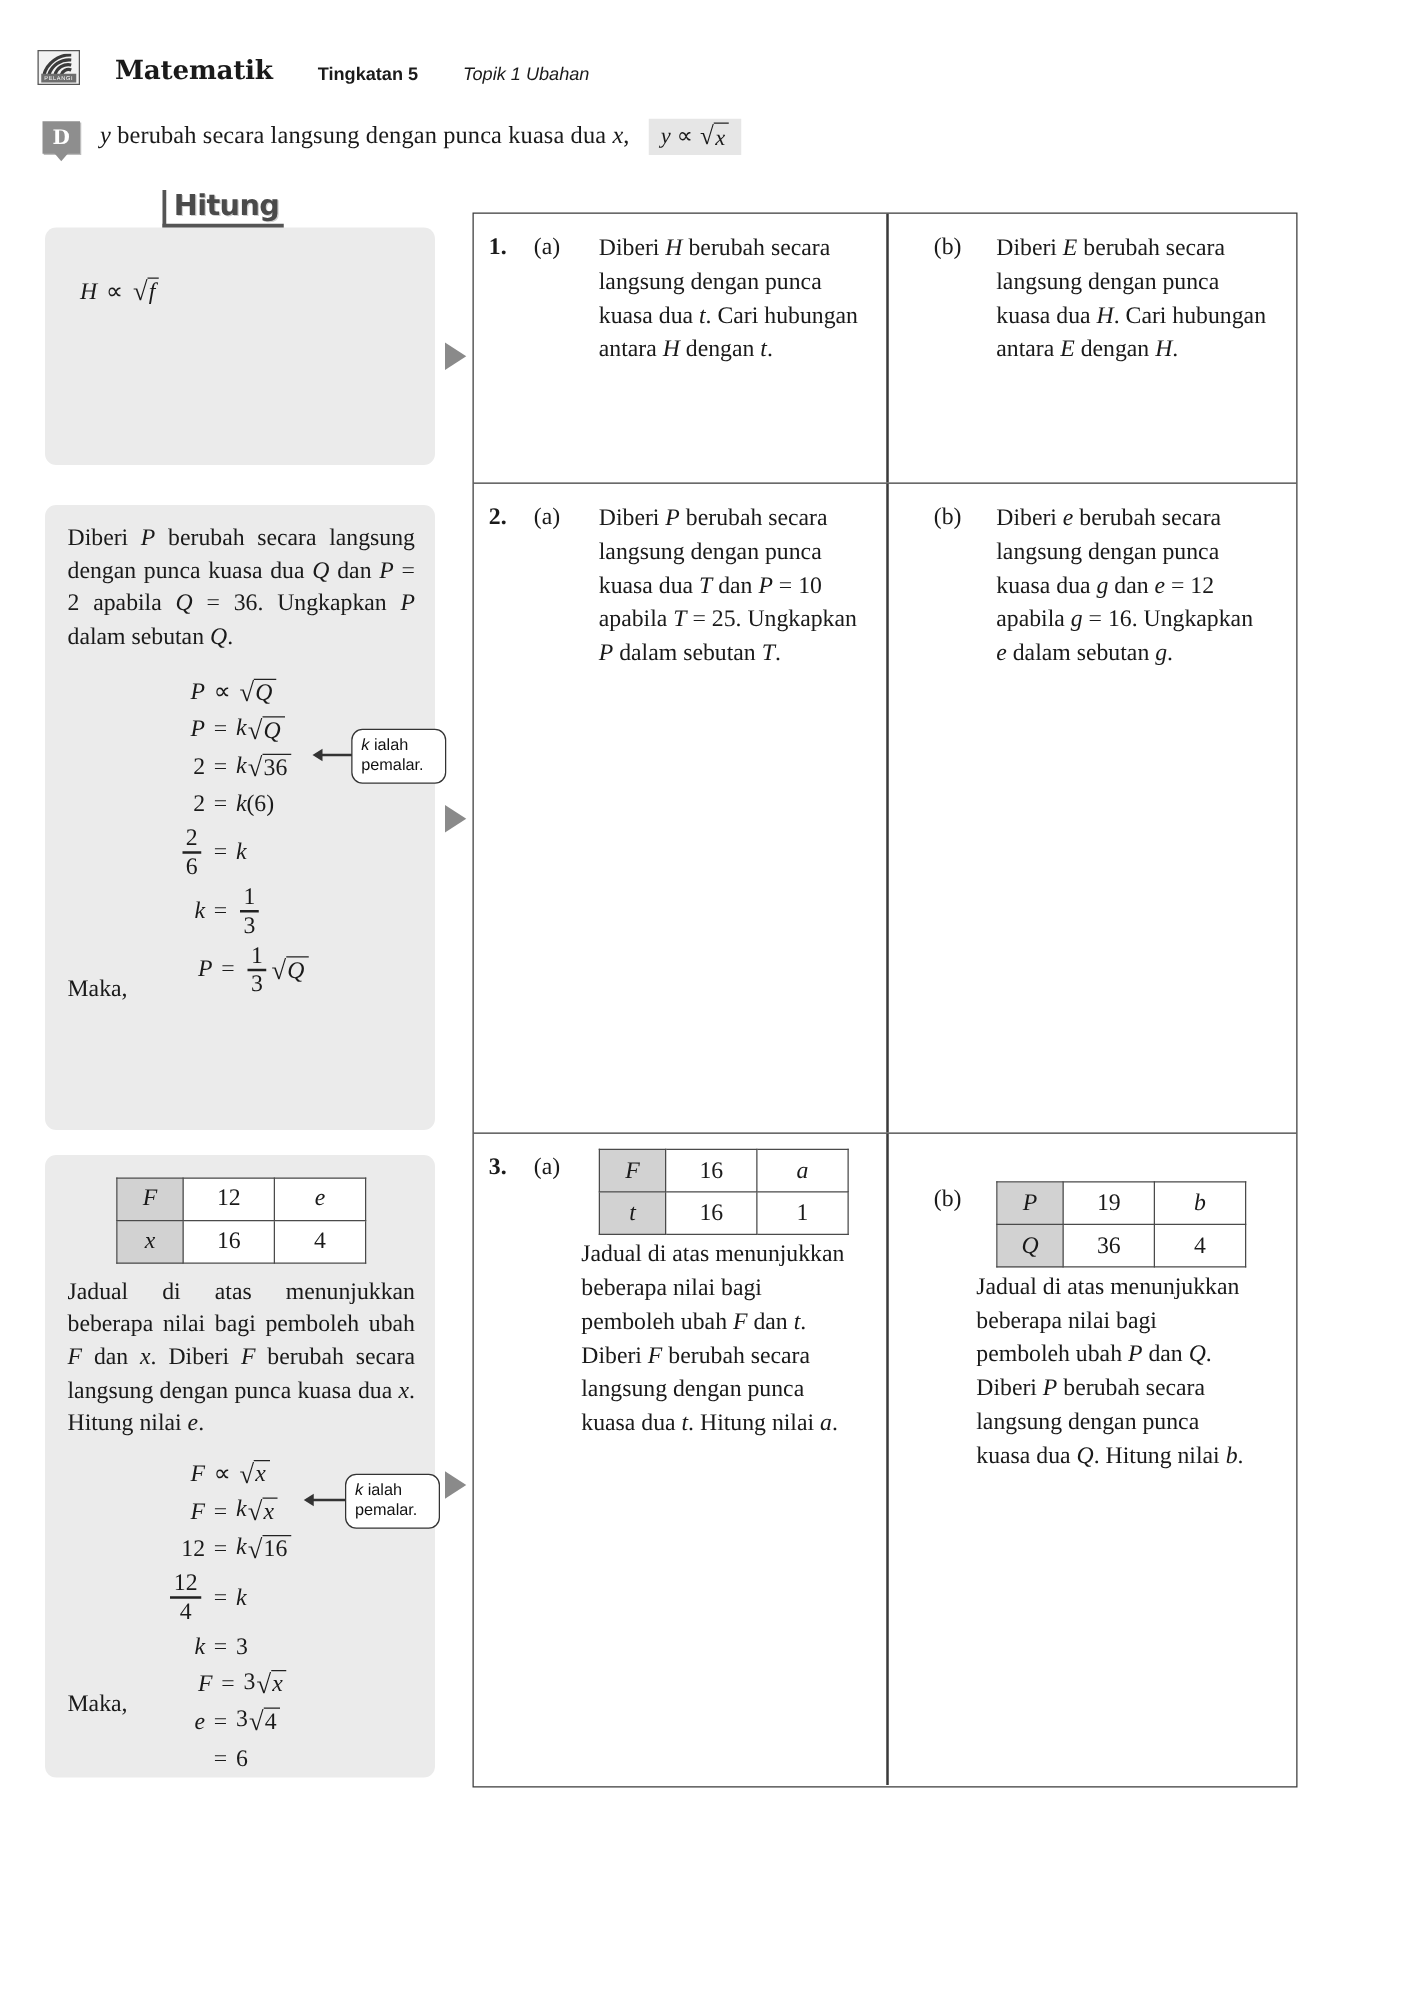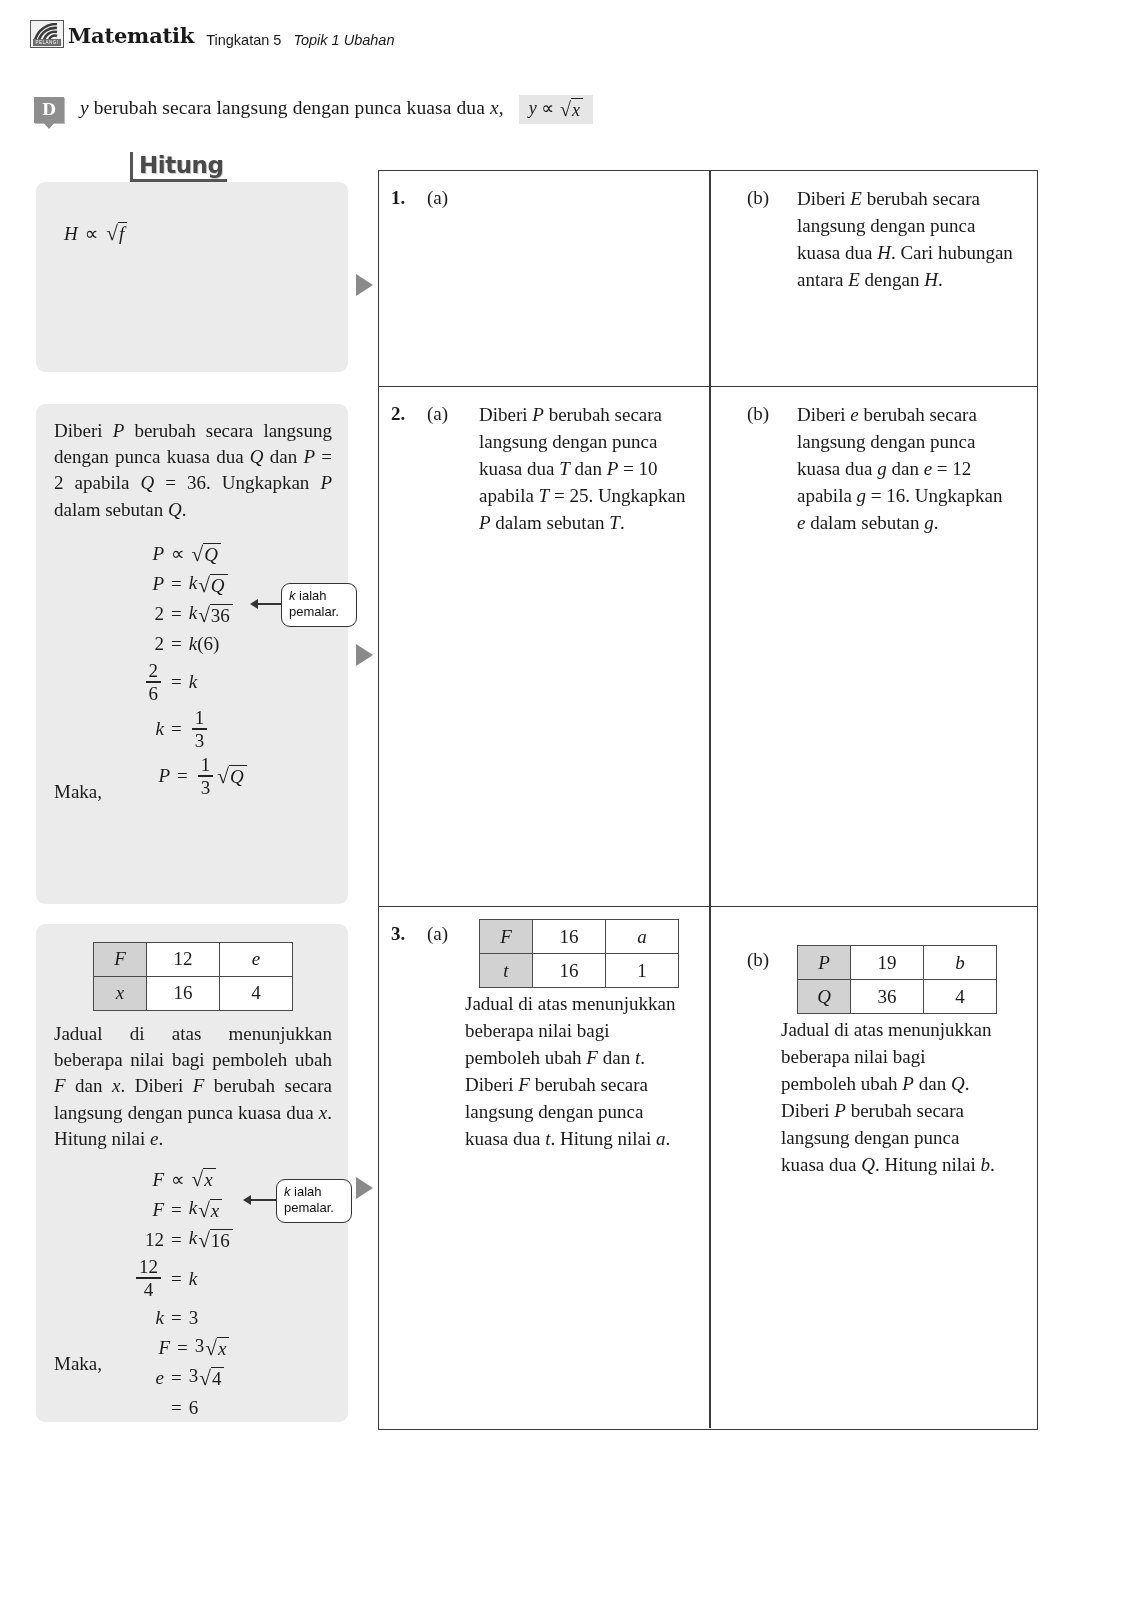--- a/index.html
+++ b/index.html
@@ -7,34 +7,34 @@
     width:1122px;height:1600px;
     background:#ffffff;
     font-family:"Liberation Serif", serif;
     color:#1a1a1a;
     position:relative;
     overflow:hidden;
   }
   .page{position:absolute;inset:0;}
 
   
-  .hdr{position:absolute;left:30px;top:20px;display:flex;align-items:flex-end;gap:4px;justify-content:center;}
+  .hdr{position:absolute;left:30px;top:40px;display:flex;align-items:flex-end;gap:28px;justify-content:center;}
   .logo{
     width:34px;height:28px;position:relative;
     background:#f2f2f2;border:1px solid #555;box-sizing:border-box;
     overflow:hidden;
   }
   .logo .arcs{position:absolute;left:3px;top:2px;width:28px;height:18px;}
   .logo .pel{
     position:absolute;left:2px;bottom:1px;right:2px;height:7px;background:#6d6d6d;
     color:#fff;font-size:4.5px;letter-spacing:.5px;text-align:center;line-height:7px;
     font-family:"Liberation Sans", sans-serif;
   }
   .hdr .brand{font-family:"DejaVu Serif",serif;font-weight:bold;font-size:21px;letter-spacing:-.2px;}
-  .hdr .ting{font-family:"Liberation Sans",sans-serif;font-weight:normal;font-size:14.5px;margin-left:8px;}
+  .hdr .ting{font-family:"Liberation Sans",sans-serif;font-weight:bold;font-size:14.5px;margin-left:8px;}
   .hdr .topik{font-family:"Liberation Sans",sans-serif;font-style:italic;font-size:14.5px;margin-left:8px;}
 
   
   .drow{position:absolute;left:34px;top:95px;display:flex;align-items:center;}
   .dbadge{
     width:30px;height:26px;background:#8e8e8e;color:#fff;
     font-family:"DejaVu Serif",serif;font-weight:bold;font-size:16px;
     display:flex;align-items:center;justify-content:center;position:relative;
     box-shadow:1px 1px 0 #bdbdbd;
   }
@@ -350,20 +350,23 @@
   <div class="bigarrow" style="left:356px;top:644px;"></div>
   <div class="bigarrow" style="left:356px;top:1177px;"></div>
 
   <div class="grid">
 
     <div class="grow" style="top:0;height:216px;">
       <div class="vdiv"></div>
       <div class="cell l">
         <div class="qnum">1.</div>
         <div class="qlet" style="left:48px;">(a)</div>
+        <div class="qbody" style="left:100px;width:208px;">
+          <span>Diberi </span><span class="it">H</span><span> berubah secara langsung dengan punca kuasa dua </span><span class="it">t</span><span>. Cari hubungan antara </span><span class="it">H</span><span> dengan </span><span class="it">t</span><span>.</span>
+        </div>
       </div>
       <div class="cell r">
         <div class="qlet" style="left:38px;">(b)</div>
         <div class="qbody" style="left:88px;width:216px;">
           <span>Diberi </span><span class="it">E</span><span> berubah secara langsung dengan punca kuasa dua </span><span class="it">H</span><span>. Cari hubungan antara </span><span class="it">E</span><span> dengan </span><span class="it">H</span><span>.</span>
         </div>
       </div>
     </div>
 
     <div class="grow" style="top:216px;height:520px;">

